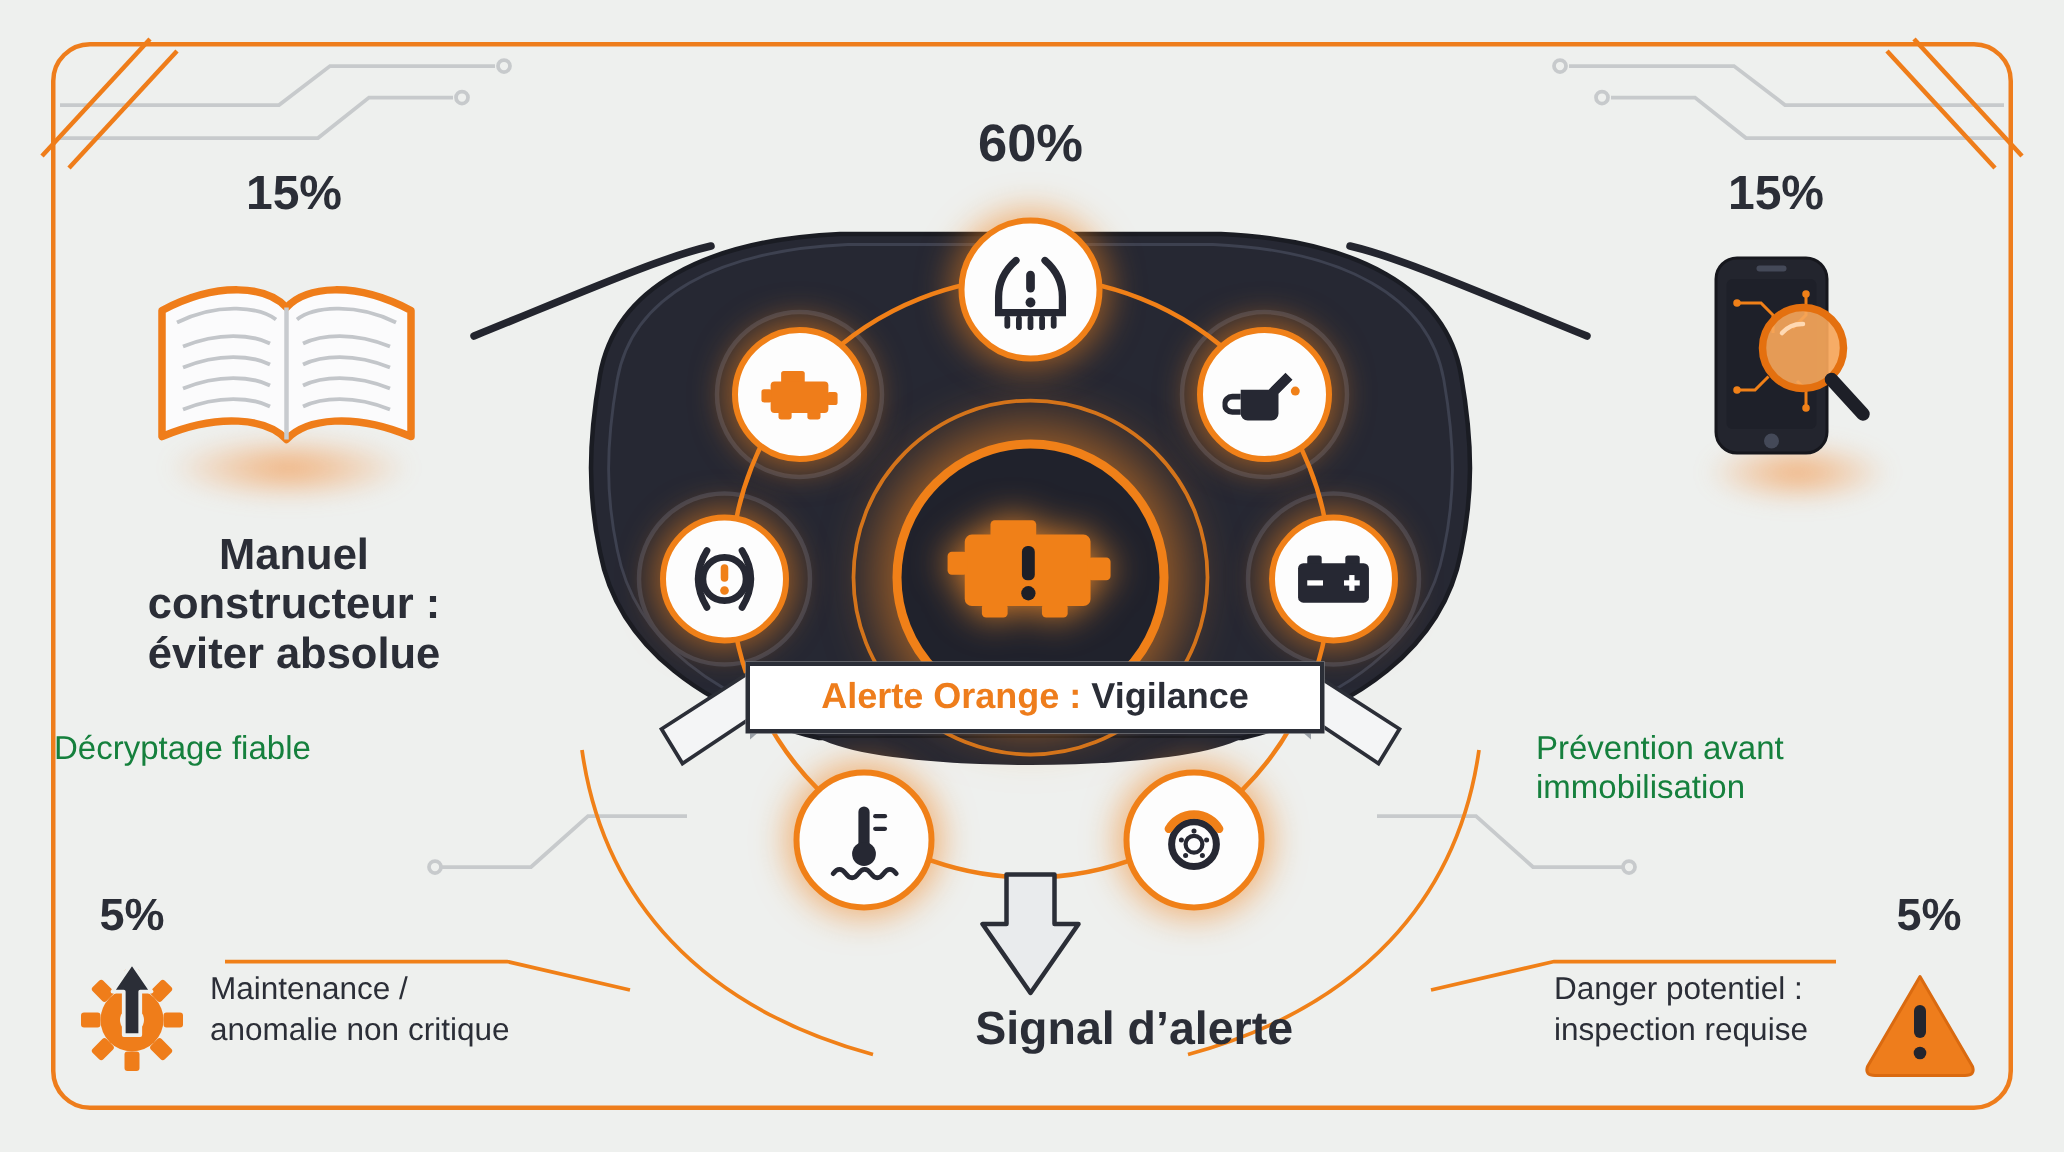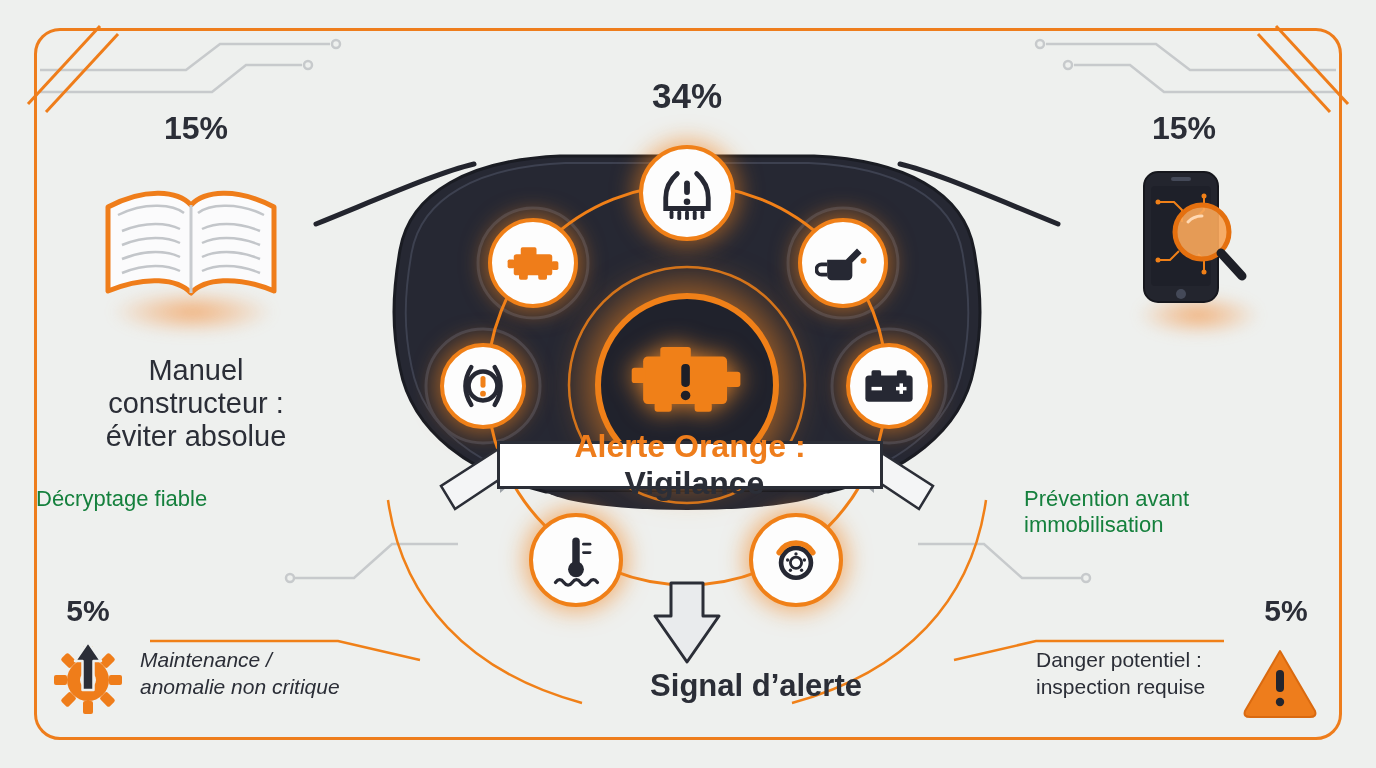--- a/index.html
+++ b/index.html
@@ -7,27 +7,27 @@
           font-family:"Liberation Sans",sans-serif;color:#2b2e37;}
   .abs{position:absolute;}
   .frame{position:absolute;left:34px;top:28px;right:34px;bottom:28px;
          border:3px solid #ee7d1c;border-radius:26px;z-index:2;}
   .pct{font-weight:bold;text-align:center;color:#2b2e37;z-index:40;}
   .pct-60{left:587px;top:76px;width:200px;font-size:35px;}
   .pct-15l{left:121px;top:110px;width:150px;font-size:32px;}
   .pct-15r{left:1109px;top:110px;width:150px;font-size:32px;}
   .pct-5l{left:48px;top:594px;width:80px;font-size:30px;}
   .pct-5r{left:1246px;top:594px;width:80px;font-size:30px;}
-  .title{font-weight:normal;text-align:center;color:#2b2e37;font-size:29px;line-height:33px;z-index:40;}
+  .title{font-weight:bold;text-align:center;color:#2b2e37;font-size:29px;line-height:33px;z-index:40;}
   .subtitle{text-align:left;color:#15803d;font-size:22px;line-height:26px;z-index:40;}
   .small-label{color:#2b2e37;font-size:21px;line-height:27px;z-index:40;text-align:left;}
   .signal{left:512px;top:668px;width:350px;text-align:right;font-weight:bold;font-size:31px;z-index:40;}
   .banner{position:absolute;left:497px;top:441px;width:380px;height:42px;background:#ffffff;
           border:3px solid #2b2e37;display:flex;align-items:center;justify-content:center;
-          font-weight:bold;font-size:32px;z-index:30;white-space:pre;flex-direction:column;}
+          font-weight:bold;font-size:24px;z-index:30;white-space:pre;}
   .banner .hl{color:#ee7d1c;}
   .banner .rest{color:#2b2e37;}
   .wcircle{position:absolute;background:#fdfdfd;border:4px solid #f08018;border-radius:50%;
            box-shadow:0 0 22px 5px rgba(242,132,30,.55);display:flex;align-items:center;
            justify-content:center;z-index:22;}
   .center-circle{position:absolute;background:#20222c;border:6px solid #f08018;border-radius:50%;
            box-shadow:0 0 36px 10px rgba(242,132,30,.6);display:flex;align-items:center;
            justify-content:center;z-index:20;}
   .glow{position:absolute;background:radial-gradient(ellipse at center, rgba(244,132,40,.6), rgba(244,132,40,0) 70%);
         filter:blur(7px);z-index:6;border-radius:50%;}
@@ -189,21 +189,21 @@
           <circle cx="21" cy="30" r="1.8"></circle>
       </g>
       <path d="M12 22 A21 21 0 0 1 48 22" fill="none" stroke="#f08018" stroke-width="6" stroke-linecap="round"></path>
     </svg>
   </div>
 
   <div class="banner">
     <span class="hl">Alerte Orange :</span><span class="rest"> Vigilance</span>
   </div>
 
-  <div class="abs pct pct-60">34%</div>
+  <div class="abs pct pct-60">60%</div>
   <div class="abs pct pct-15l">15%</div>
   <div class="abs pct pct-15r">15%</div>
   <div class="abs pct pct-5l">5%</div>
   <div class="abs pct pct-5r">5%</div>
 
   <div class="glow" style="left:110px;top:290px;width:165px;height:44px;"></div>
   <div class="iconwrap" style="left:96px;top:176px;width:190px;height:145px;">
     <svg viewBox="0 0 190 140" width="190" height="140">
       <path d="M12 28 C50 8 82 12 95 26 C108 12 140 8 178 28 L178 112 C140 96 108 100 95 114 C82 100 50 96 12 112 Z" fill="#fbfbfc" stroke="#ef7d1a" stroke-width="5" stroke-linejoin="round"></path>
       <line x1="95" y1="26" x2="95" y2="114" stroke="#c8cbcf" stroke-width="3"></line>
@@ -267,21 +267,21 @@
         <rect x="35" y="10" width="10" height="13" rx="2" transform="rotate(180 40 44)"></rect>
         <rect x="35" y="10" width="10" height="13" rx="2" transform="rotate(225 40 44)"></rect>
         <rect x="35" y="10" width="10" height="13" rx="2" transform="rotate(270 40 44)"></rect>
         <rect x="35" y="10" width="10" height="13" rx="2" transform="rotate(315 40 44)"></rect>
       </g>
       <circle cx="40" cy="44" r="21" fill="#ef7d1a"></circle>
       <circle cx="40" cy="44" r="8" fill="#eef0ee"></circle>
       <polygon points="40,6 53,25 45.5,25 45.5,54 34.5,54 34.5,25 27,25" fill="#2b2e37" stroke="#eef0ee" stroke-width="2.5" stroke-linejoin="round"></polygon>
     </svg>
   </div>
-  <div class="abs small-label" style="left:140px;top:646px;width:280px;font-style:italic;">
+  <div class="abs small-label" style="left:140px;top:646px;width:280px;">
     <div>Maintenance /</div>
     <div>anomalie non critique</div>
   </div>
 
   <div class="abs small-label" style="left:1036px;top:646px;width:210px;">
     <div>Danger potentiel :</div>
     <div>inspection requise</div>
   </div>
   <div class="iconwrap" style="left:1240px;top:646px;width:80px;height:72px;">
     <svg viewBox="0 0 80 72" width="80" height="72">

